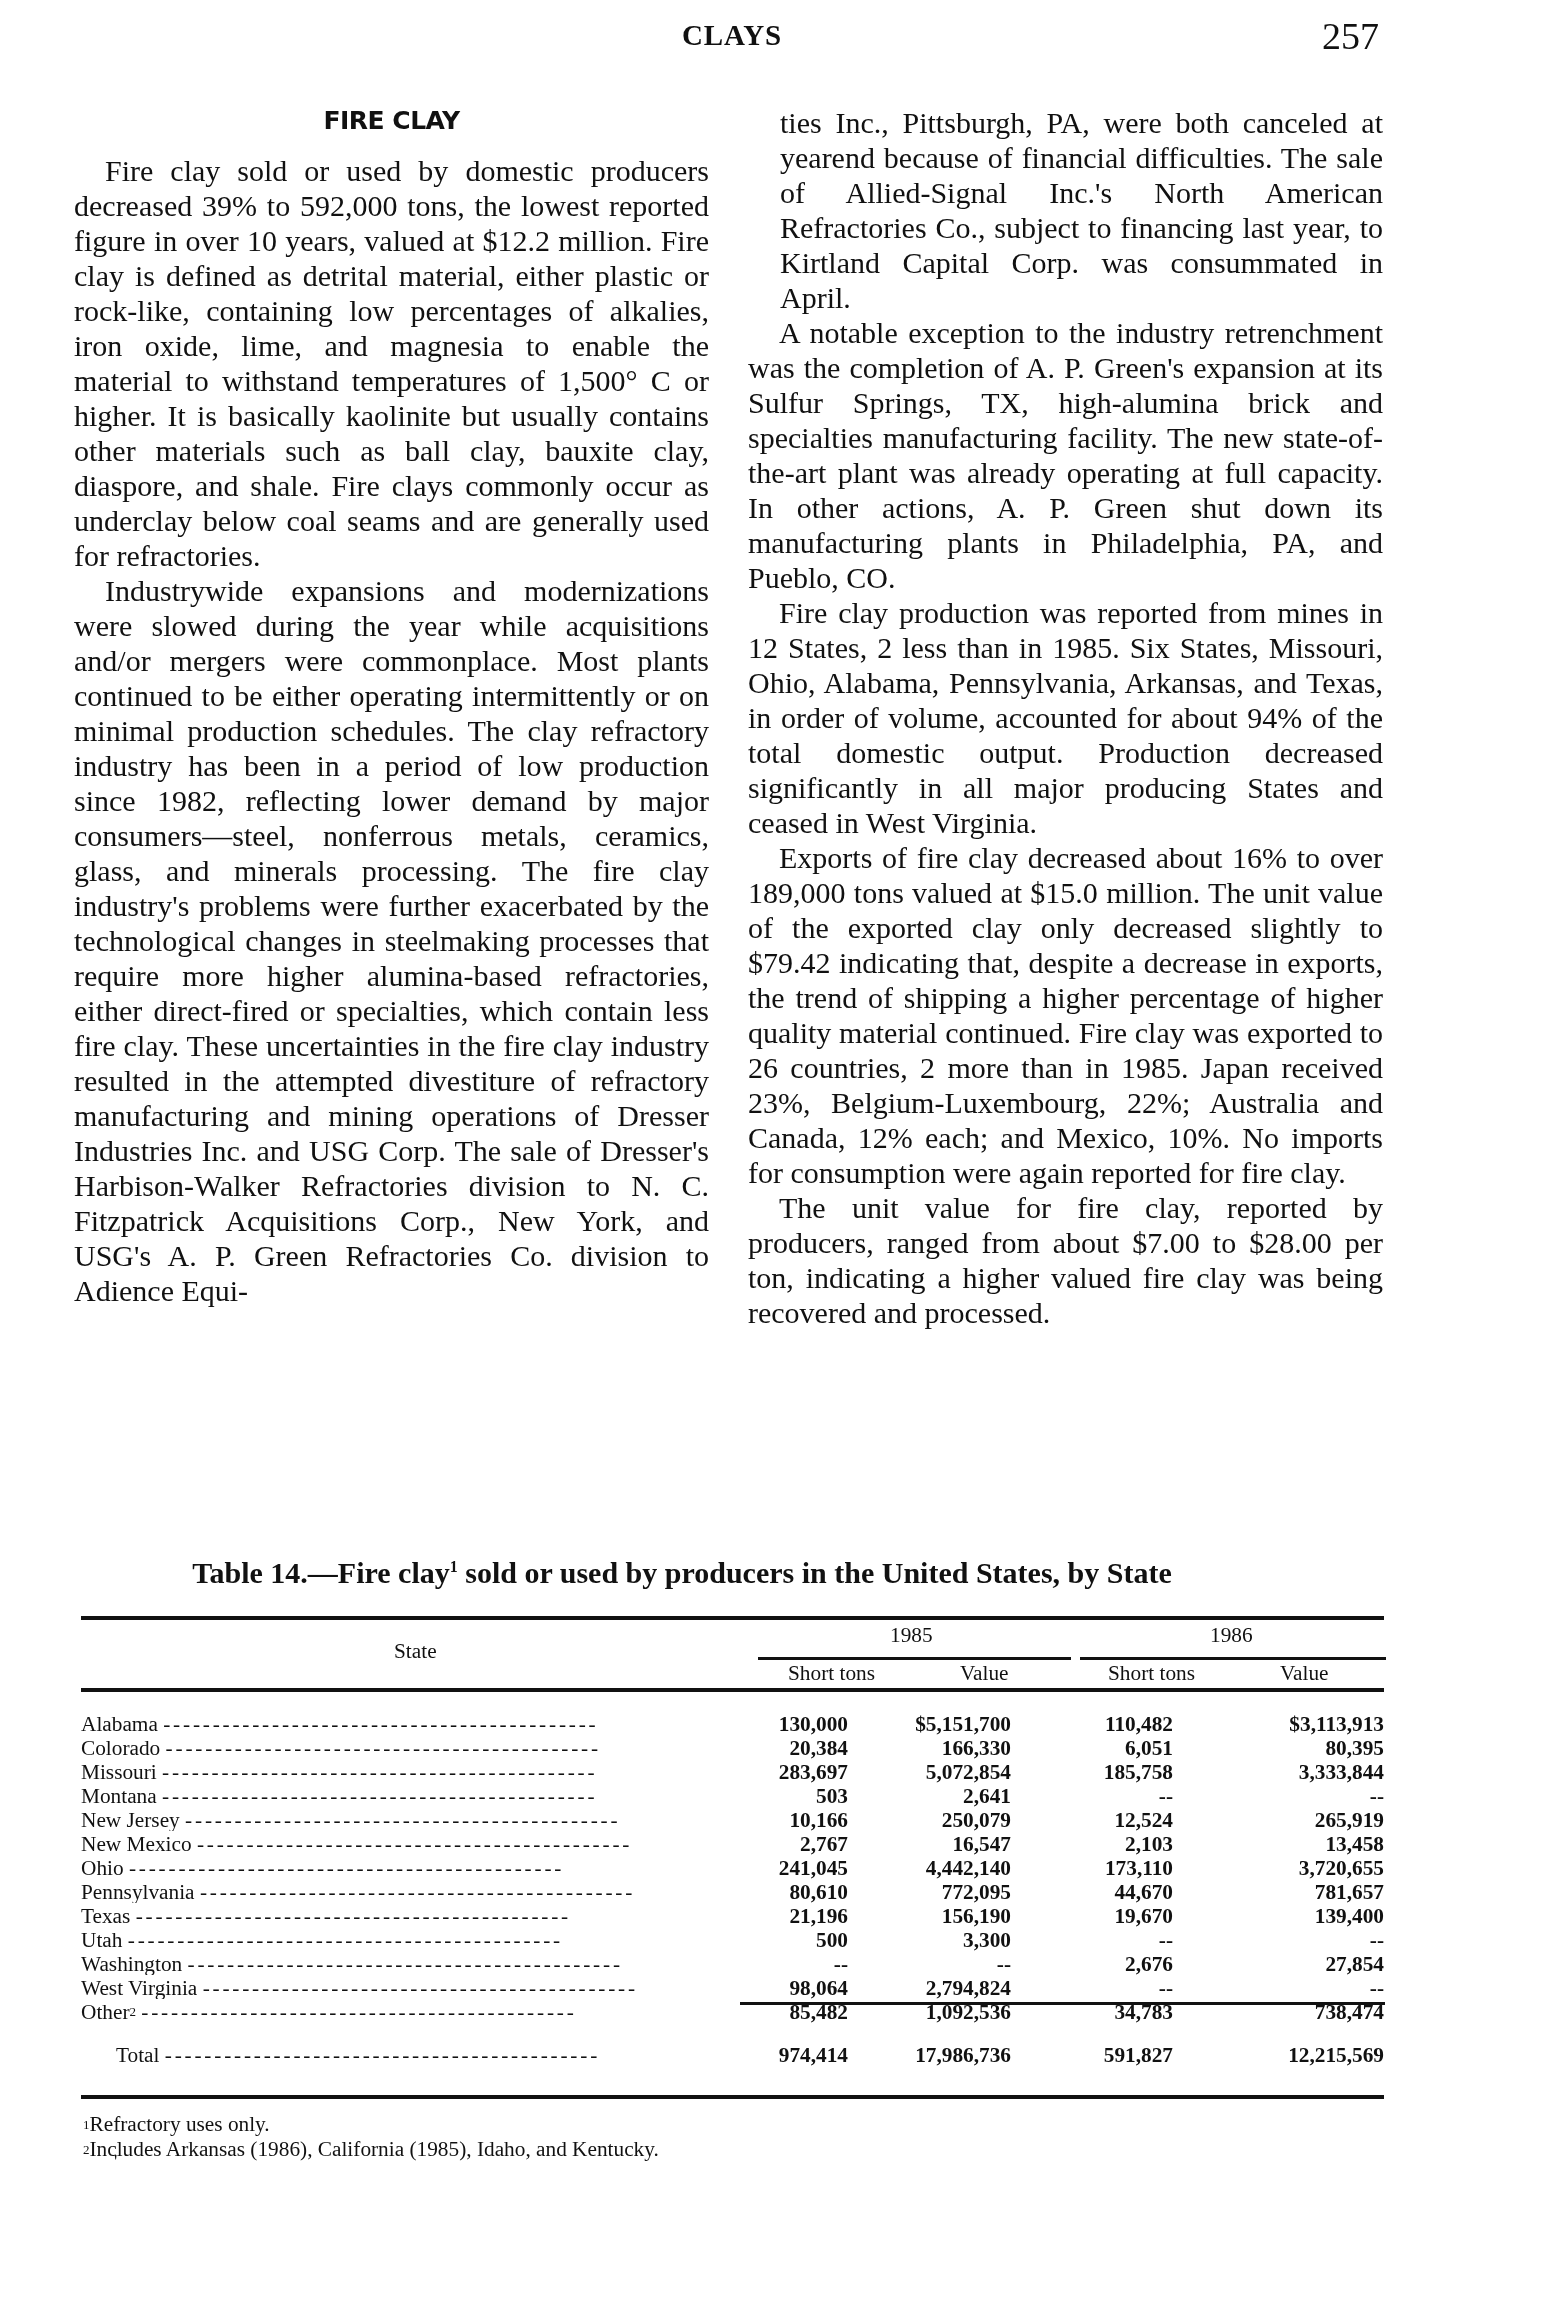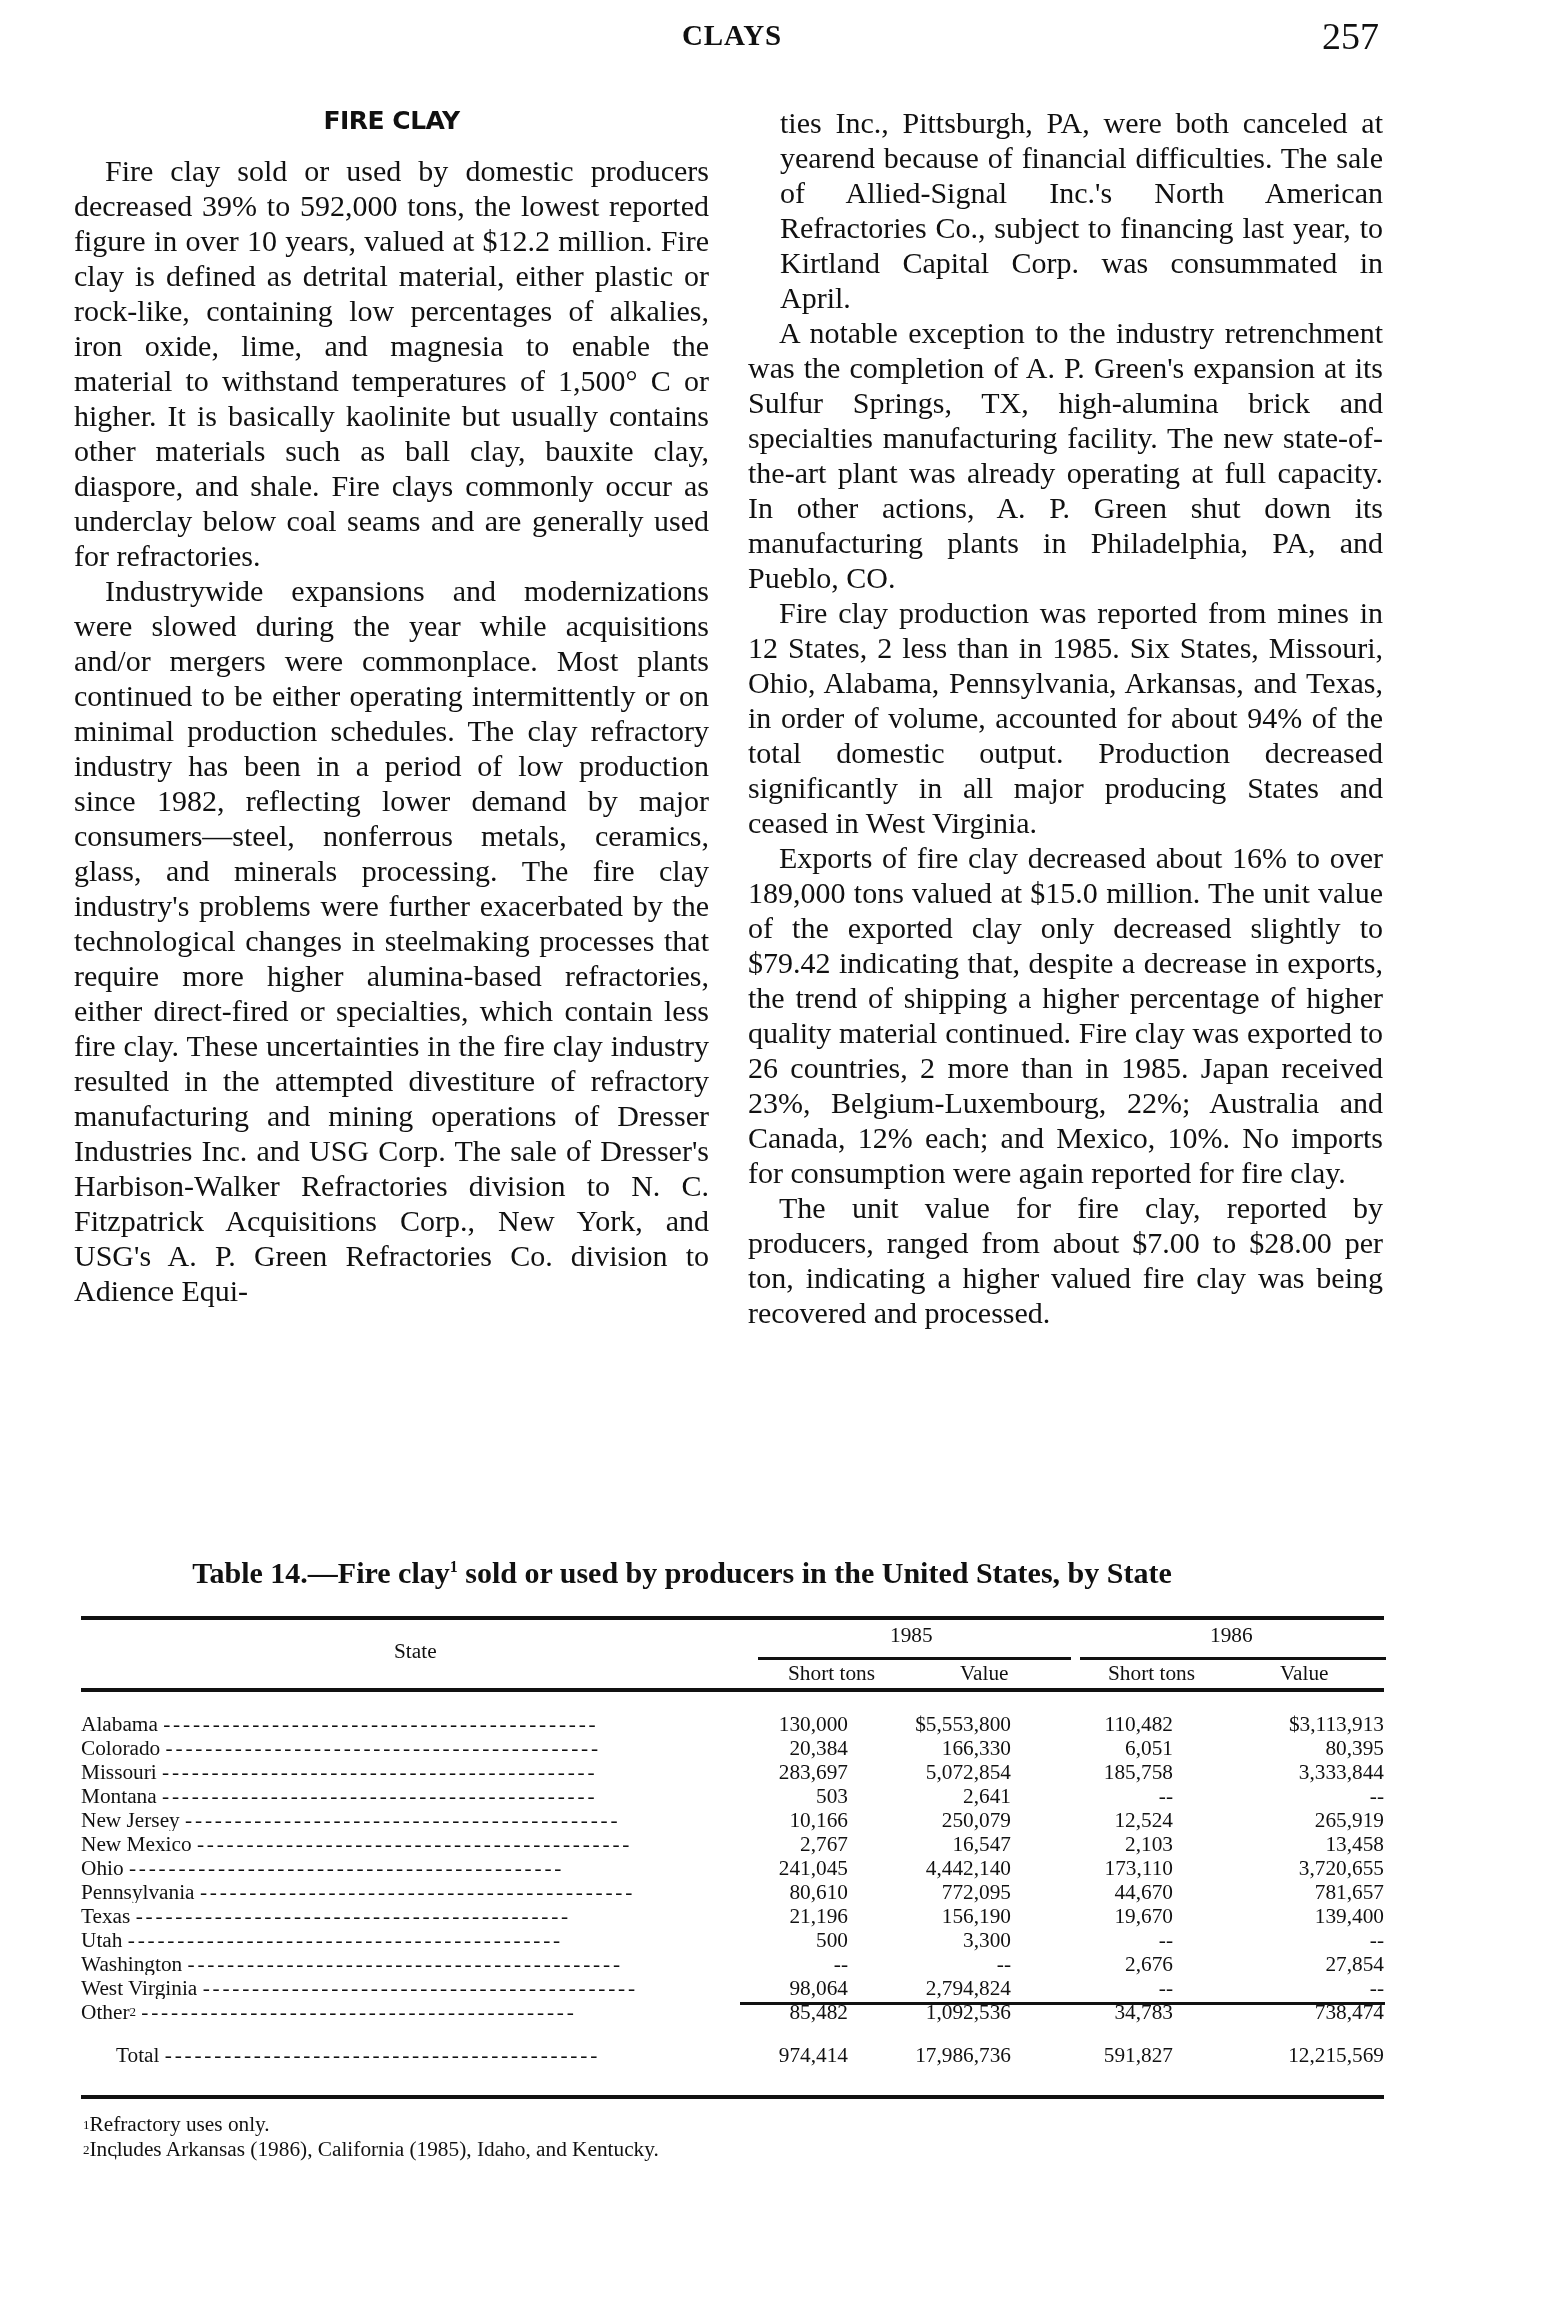--- a/index.html
+++ b/index.html
@@ -28,21 +28,21 @@
   .hdr-1985 { left:890px; top:1623px; }
   .hdr-1986 { left:1210px; top:1623px; }
   .hdr-st85 { left:788px; top:1661px; }
   .hdr-v85 { left:960px; top:1661px; }
   .hdr-st86 { left:1108px; top:1661px; }
   .hdr-v86 { left:1280px; top:1661px; }
   .rows { position:absolute; top:1713px; left:81px; width:1303px; }
   .row { position:relative; height:24px; font-size:21.3px; line-height:22px; }
   .row .state { position:absolute; left:0; top:0; white-space:nowrap; width:649px; overflow:hidden; }
   .row .state .leader { color:#111; letter-spacing:2.8px; }
-  .row .num { position:absolute; top:0; text-align:right; width:153px; white-space:nowrap; }
+  .row .num { position:absolute; top:0; text-align:right; width:153px; white-space:nowrap;font-weight:bold; }
   .c1 { left:614px; } .c2 { left:777px; } .c3 { left:939px; } .c4 { left:1150px; }
   .row.total { margin-top:18.5px; }
   .row.total .state { left:35px; width:614px; }
   .row sup { font-size:13px; vertical-align:top; }
   .footnotes { position:absolute; top:2112px; left:83px; font-size:21.3px; line-height:25px; }
   .footnotes sup { font-size:13px; vertical-align:top; }
   .stray-mark { position:absolute; top:2152px; left:114px; font-size:18.5px; }
 </style>
 </head>
 <body>
@@ -80,21 +80,21 @@
   <div class="hdr hdr-st85">Short tons</div>
   <div class="hdr hdr-v85">Value</div>
   <div class="hdr hdr-st86">Short tons</div>
   <div class="hdr hdr-v86">Value</div>
   <div class="rule-head"></div>
 
   <div class="rows">
     <div class="row">
       <div class="state"><span>Alabama</span> <span class="leader">--------------------------------------------</span></div>
       <div class="num c1">130,000</div>
-      <div class="num c2">$5,553,800</div>
+      <div class="num c2">$5,151,700</div>
       <div class="num c3">110,482</div>
       <div class="num c4">$3,113,913</div>
     </div>
     <div class="row">
       <div class="state"><span>Colorado</span> <span class="leader">--------------------------------------------</span></div>
       <div class="num c1">20,384</div>
       <div class="num c2">166,330</div>
       <div class="num c3">6,051</div>
       <div class="num c4">80,395</div>
     </div>

